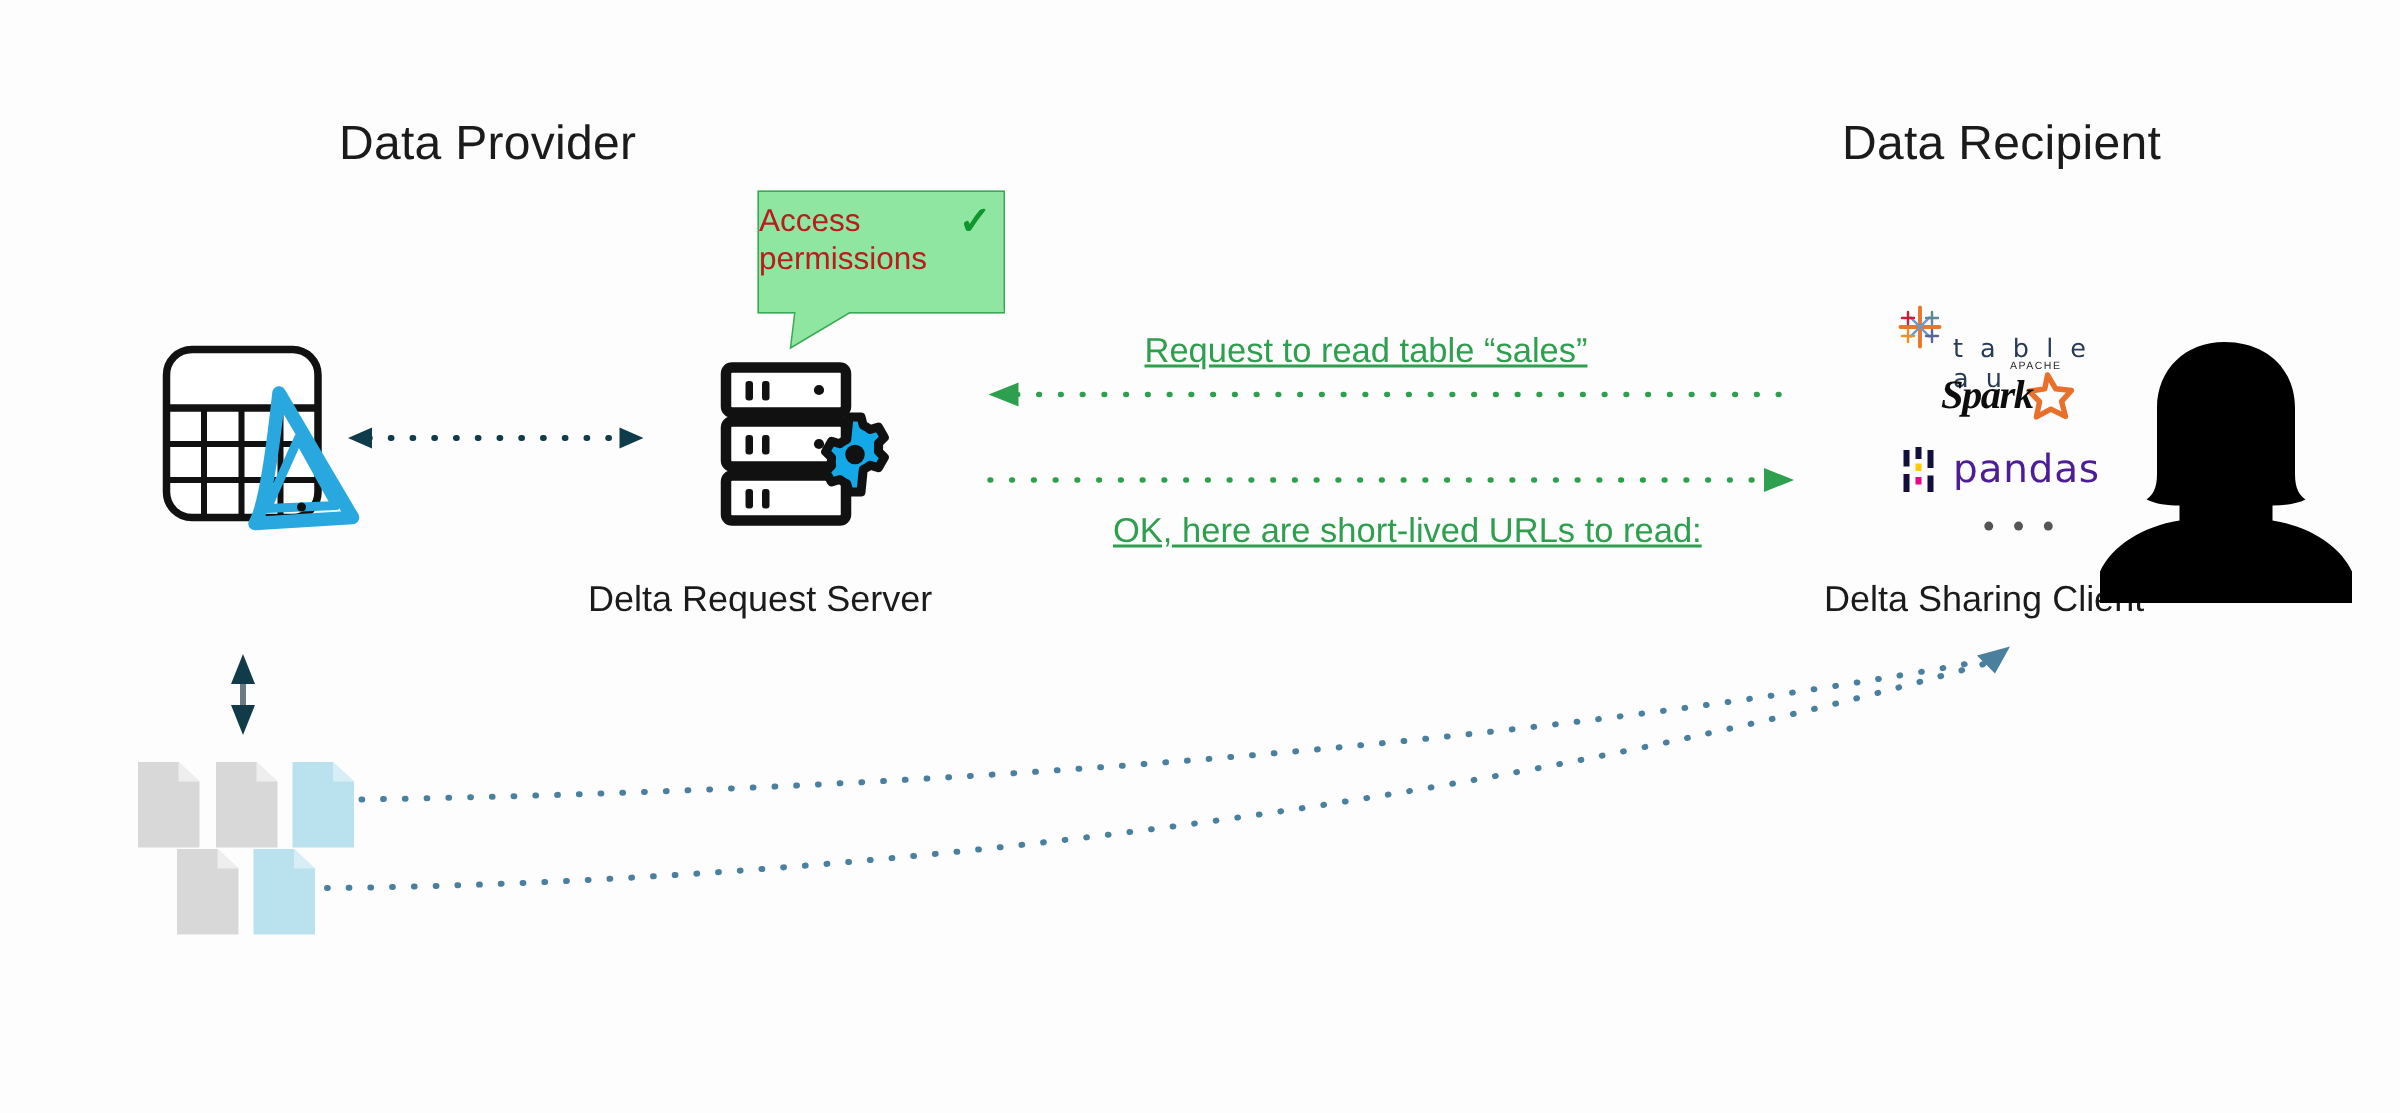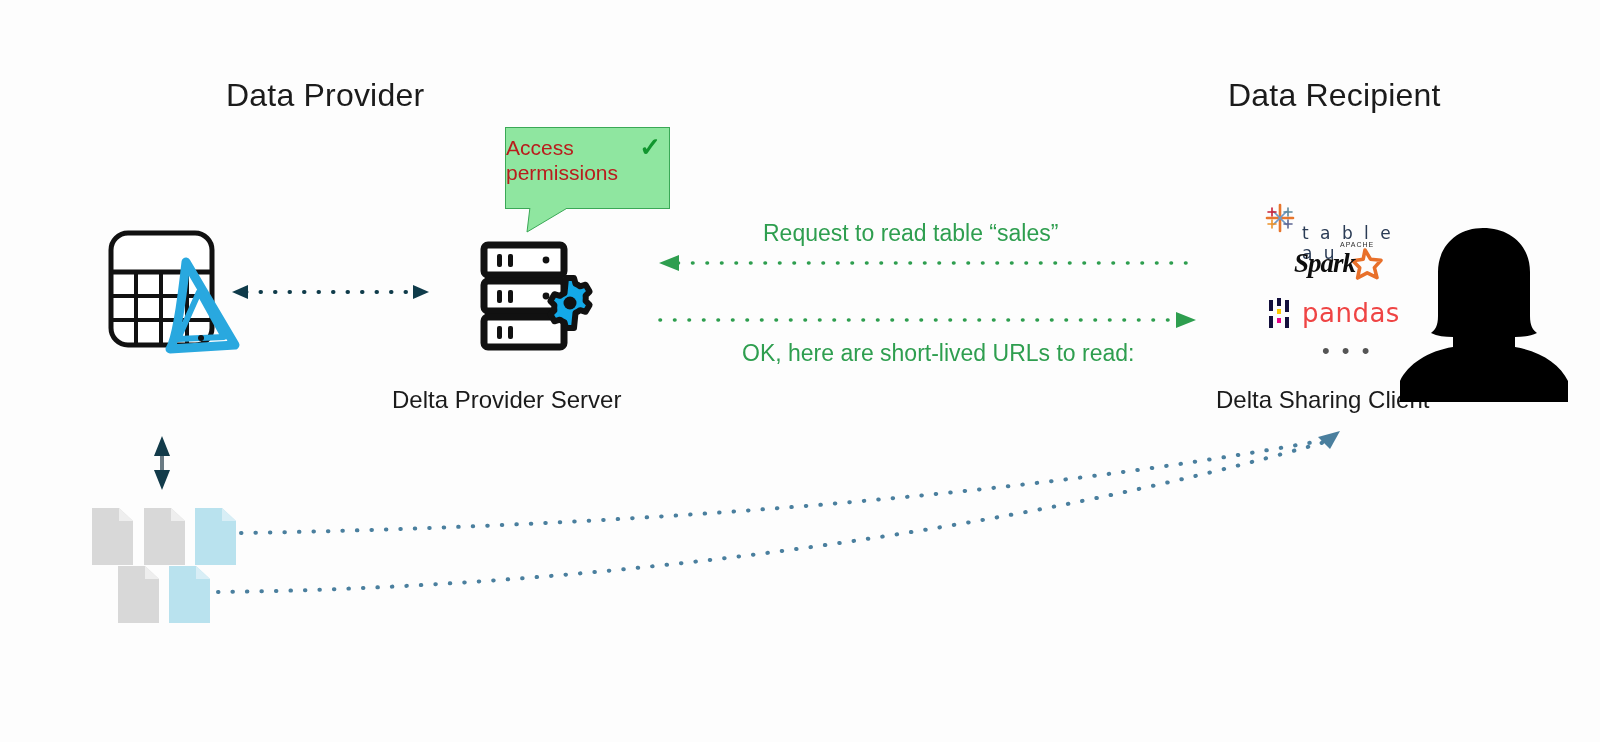--- a/index.html
+++ b/index.html
@@ -77,20 +77,21 @@
     width: 1600px; height: 742px;
     pointer-events: none;
   }
 
   
   .arrow-label {
     position: absolute;
     font-size: 23px;
     color: #2e9e4f;
     white-space: nowrap;
+    text-decoration: underline;
   }
   #label-request { left: 763px; top: 220px; }
   #label-ok      { left: 702px; top: 340px; margin-left: 40px; }
 
   
   #logo-stack {
     position: absolute;
     left: 1262px;
     top: 198px;
     width: 150px;
@@ -126,21 +127,21 @@
     position: absolute;
     left: 78px; top: -5px;
     font-size: 7px;
     color: #2b2b2b;
     letter-spacing: 1px;
   }
   .pandas-text {
     position: absolute;
     left: 40px; top: 2px;
     font-size: 26px;
-    color: #ef4444;
+    color: #4c1d95;
     font-family: "DejaVu Sans", sans-serif;
     letter-spacing: 0.5px;
   }
   #logo-ellipsis {
     position: absolute;
     left: 1322px;
     top: 338px;
     font-size: 22px;
     color: #555;
     letter-spacing: 3px;
@@ -156,21 +157,21 @@
 
   <div id="bubble">
     <div id="bubble-text">Access
 permissions</div>
     <div id="bubble-check">✓</div>
   </div>
 
   <div class="arrow-label" id="label-request">Request to read table “sales”</div>
   <div class="arrow-label" id="label-ok">OK, here are short-lived URLs to read:</div>
 
-  <div class="caption" id="cap-server">Delta Provider Server</div>
+  <div class="caption" id="cap-server">Delta Request Server</div>
   <div class="caption" id="cap-client">Delta Sharing Client</div>
 
   <div id="logo-stack">
 
     <div class="logo-row" id="tableau-row">
       <svg width="36" height="36" viewBox="0 0 36 36" style="position:absolute;left:0;top:2px;">
         <g stroke-linecap="round">
           <line x1="18" y1="5" x2="18" y2="31" stroke="#e8762d" stroke-width="2.6"></line>
           <line x1="5" y1="18" x2="31" y2="18" stroke="#e8762d" stroke-width="2.6"></line>
           <line x1="18" y1="9" x2="18" y2="27" stroke="#7099c6" stroke-width="1.6" transform="rotate(45 18 18)"></line>

